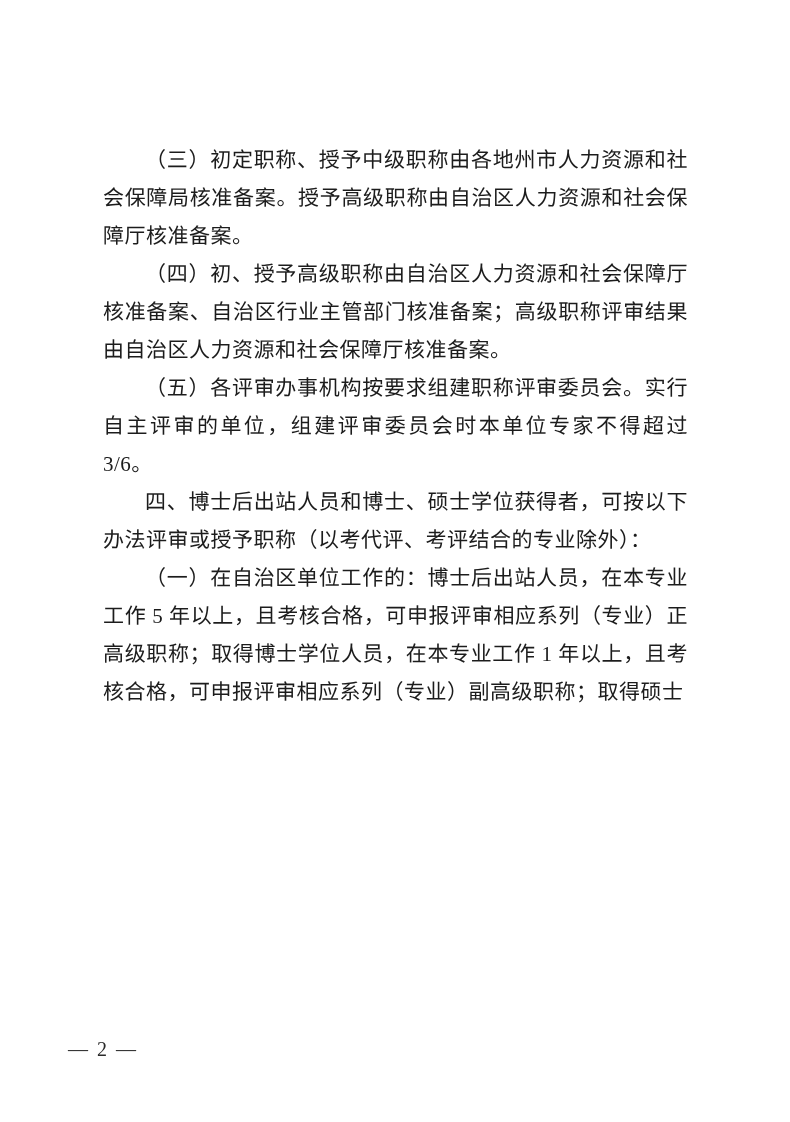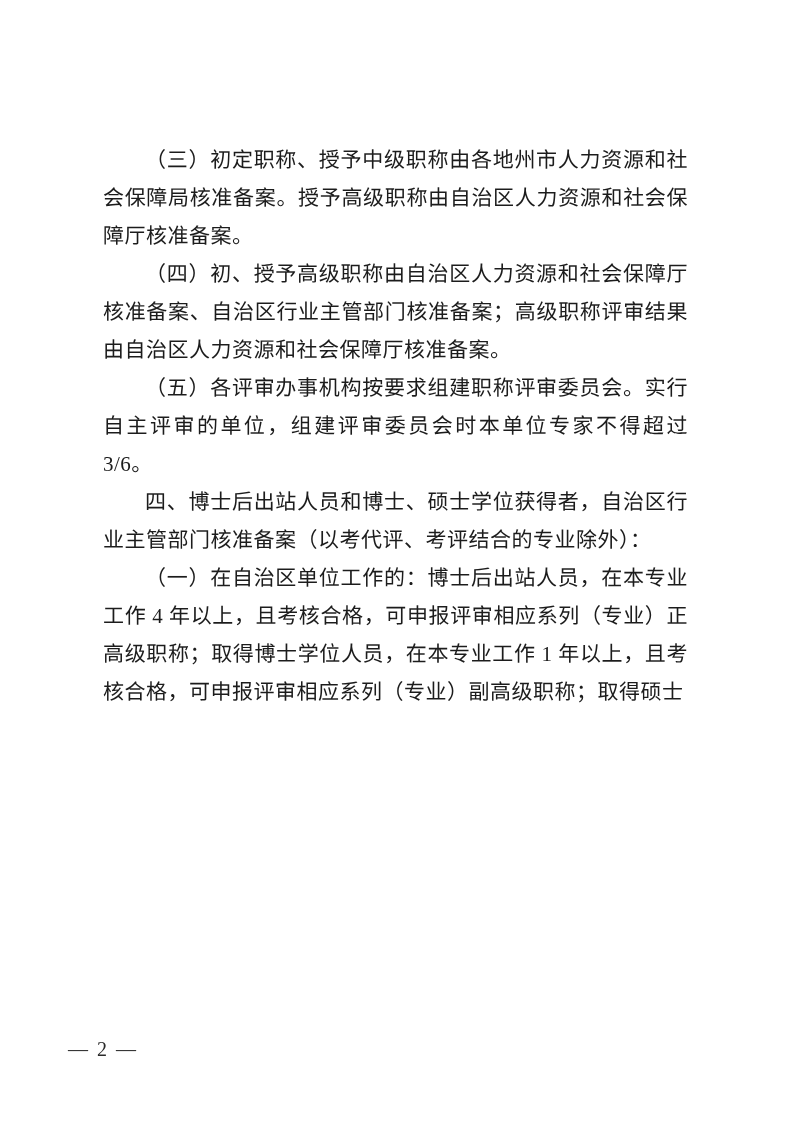--- a/index.html
+++ b/index.html
@@ -44,17 +44,17 @@
   }
 </style>
 </head>
 <body>
 
 <div class="page">
   <div class="body-text">
     <p>（三）初定职称、授予中级职称由各地州市人力资源和社会保障局核准备案。授予高级职称由自治区人力资源和社会保障厅核准备案。</p>
     <p>（四）初、授予高级职称由自治区人力资源和社会保障厅核准备案、自治区行业主管部门核准备案；高级职称评审结果由自治区人力资源和社会保障厅核准备案。</p>
     <p>（五）各评审办事机构按要求组建职称评审委员会。实行自主评审的单位，组建评审委员会时本单位专家不得超过 3/6。</p>
-    <p>四、博士后出站人员和博士、硕士学位获得者，自治区行业主管部门核准备案（以考代评、考评结合的专业除外）：</p>
-    <p>（一）在自治区单位工作的：博士后出站人员，在本专业工作 4 年以上，且考核合格，可申报评审相应系列（专业）正高级职称；取得博士学位人员，在本专业工作 1 年以上，且考核合格，可申报评审相应系列（专业）副高级职称；取得硕士</p>
+    <p>四、博士后出站人员和博士、硕士学位获得者，可按以下办法评审或授予职称（以考代评、考评结合的专业除外）：</p>
+    <p>（一）在自治区单位工作的：博士后出站人员，在本专业工作 5 年以上，且考核合格，可申报评审相应系列（专业）正高级职称；取得博士学位人员，在本专业工作 1 年以上，且考核合格，可申报评审相应系列（专业）副高级职称；取得硕士</p>
   </div>
   <div class="page-footer">— 2 —</div>
 </div>
 
 </body></html>

